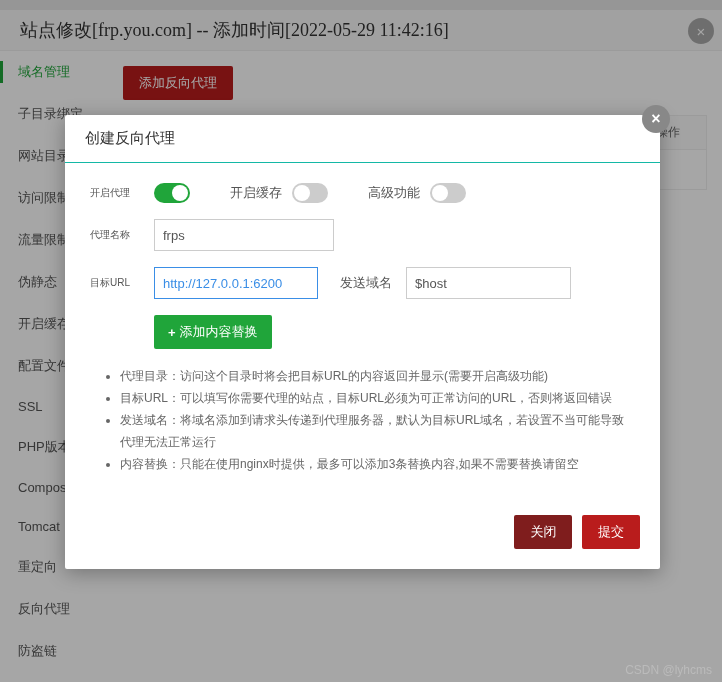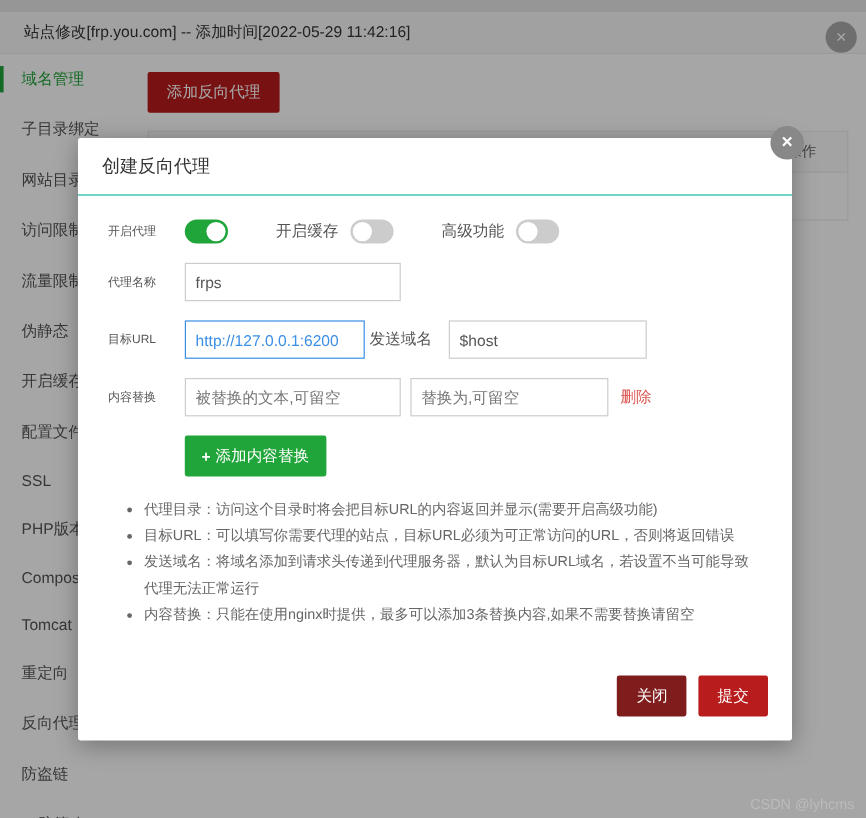--- a/index.html
+++ b/index.html
@@ -1,19 +1,19 @@
 <!DOCTYPE html>
 <html><head>
   <meta charset="utf-8">
   <style>
     * { box-sizing: border-box; margin: 0; padding: 0; }
     body { font-family: "Microsoft YaHei", Arial, sans-serif; font-size: 13px; color: #555; width: 722px; height: 682px; background: #f5f5f5; overflow: hidden; position: relative; }
     .top-tabs { background: #d0d0d0; height: 10px; opacity: 0.4; }
     .panel { background: #fff; margin: 0; }
-    .panel-header { background: #f8f8f8; padding: 8px 20px; font-size: 13px; color: #333; border-bottom: 1px solid #eee; }
+    .panel-header { background: #f8f8f8; padding: 8px 20px; font-size: 18px; color: #333; border-bottom: 1px solid #eee; font-family: Liberation Serif, serif; }
     .layout { display: flex; }
     .sidebar { width: 108px; background: #fff; }
     .sidebar-item { padding: 12px 18px; font-size: 13px; color: #555; cursor: pointer; position: relative; white-space: nowrap; overflow: hidden; }
     .sidebar-item.active { color: #20a53a; }
     .sidebar-item.active::before { content: ""; position: absolute; left: 0; top: 10px; bottom: 10px; width: 3px; background: #20a53a; }
     .sidebar-item.warn::before { content: "◆"; color: #f0ad4e; margin-right: 4px; }
     .main { flex: 1; padding: 15px; }
     .btn-green { background: #b91c1c; color: #fff; border: none; padding: 8px 16px; border-radius: 2px; cursor: pointer; font-size: 13px; }
     .table-head { display: flex; border: 1px solid #eee; background: #fafafa; margin-top: 15px; padding: 8px 0; font-size: 12px; color: #666; }
     .th-check { width: 40px; text-align: center; }
@@ -31,21 +31,21 @@
     .toggle.on { background: #20a53a; }
     .toggle.off { background: #ccc; }
     .toggle .knob { position: absolute; top: 2px; width: 16px; height: 16px; background: #fff; border-radius: 50%; }
     .toggle.on .knob { right: 2px; }
     .toggle.off .knob { left: 2px; }
     .spacer { width: 40px; }
     .toggle-label { font-size: 13px; color: #555; margin-right: 10px; }
     .input { height: 32px; border: 1px solid #ccc; padding: 0 8px; font-size: 13px; color: #555; background: #fff; }
     .input.focused { border-color: #3a8ee6; color: #3a8ee6; }
     .inp-name { width: 180px; }
-    .inp-url { width: 150px; margin-right: 4px; }
+    .inp-url { width: 164px; margin-right: 22px; }
     .inp-domain { width: 165px; }
     .inp-replace1 { width: 180px; margin-right: 8px; }
     .inp-replace2 { width: 165px; margin-right: 10px; }
     .del-link { color: #d9534f; cursor: pointer; font-size: 13px; }
     .btn-add-replace { background: #20a53a; color: #fff; border: none; padding: 8px 14px; border-radius: 2px; cursor: pointer; font-size: 13px; display: inline-flex; align-items: center; }
     .plus { font-weight: bold; margin-right: 4px; }
     .bullets { list-style: disc; padding-left: 30px; margin: 15px 0 20px; }
     .bullets li { font-size: 12px; color: #666; line-height: 22px; }
     .dialog-footer { padding: 10px 20px 20px; text-align: right; }
     .btn-gray { background: #7f1d1d; color: #fff; border: none; padding: 8px 16px; border-radius: 2px; cursor: pointer; font-size: 13px; margin-right: 6px; }
@@ -123,26 +123,20 @@
       <input class="input inp-name" value="frps" style="">
     </div>
 
     <div class="form-row">
       <span class="form-label">目标URL</span>
       <input class="input inp-url focused" value="http://127.0.0.1:6200" style="">
       <span class="toggle-label" style="width:56px">发送域名</span>
       <input class="input inp-domain" value="$host" style="">
     </div>
 
-    <div class="form-row">
-      <span class="form-label">内容替换</span>
-      <input class="input inp-replace1" placeholder="被替换的文本,可留空" style="">
-      <input class="input inp-replace2" placeholder="替换为,可留空" style="">
-      <span class="del-link">删除</span>
-    </div>
 
     <div class="form-row">
       <span class="form-label"></span>
       <button class="btn-add-replace">
           <span class="plus">+</span>
           <span>添加内容替换</span>
         </button>
     </div>
 
     <ul class="bullets">

